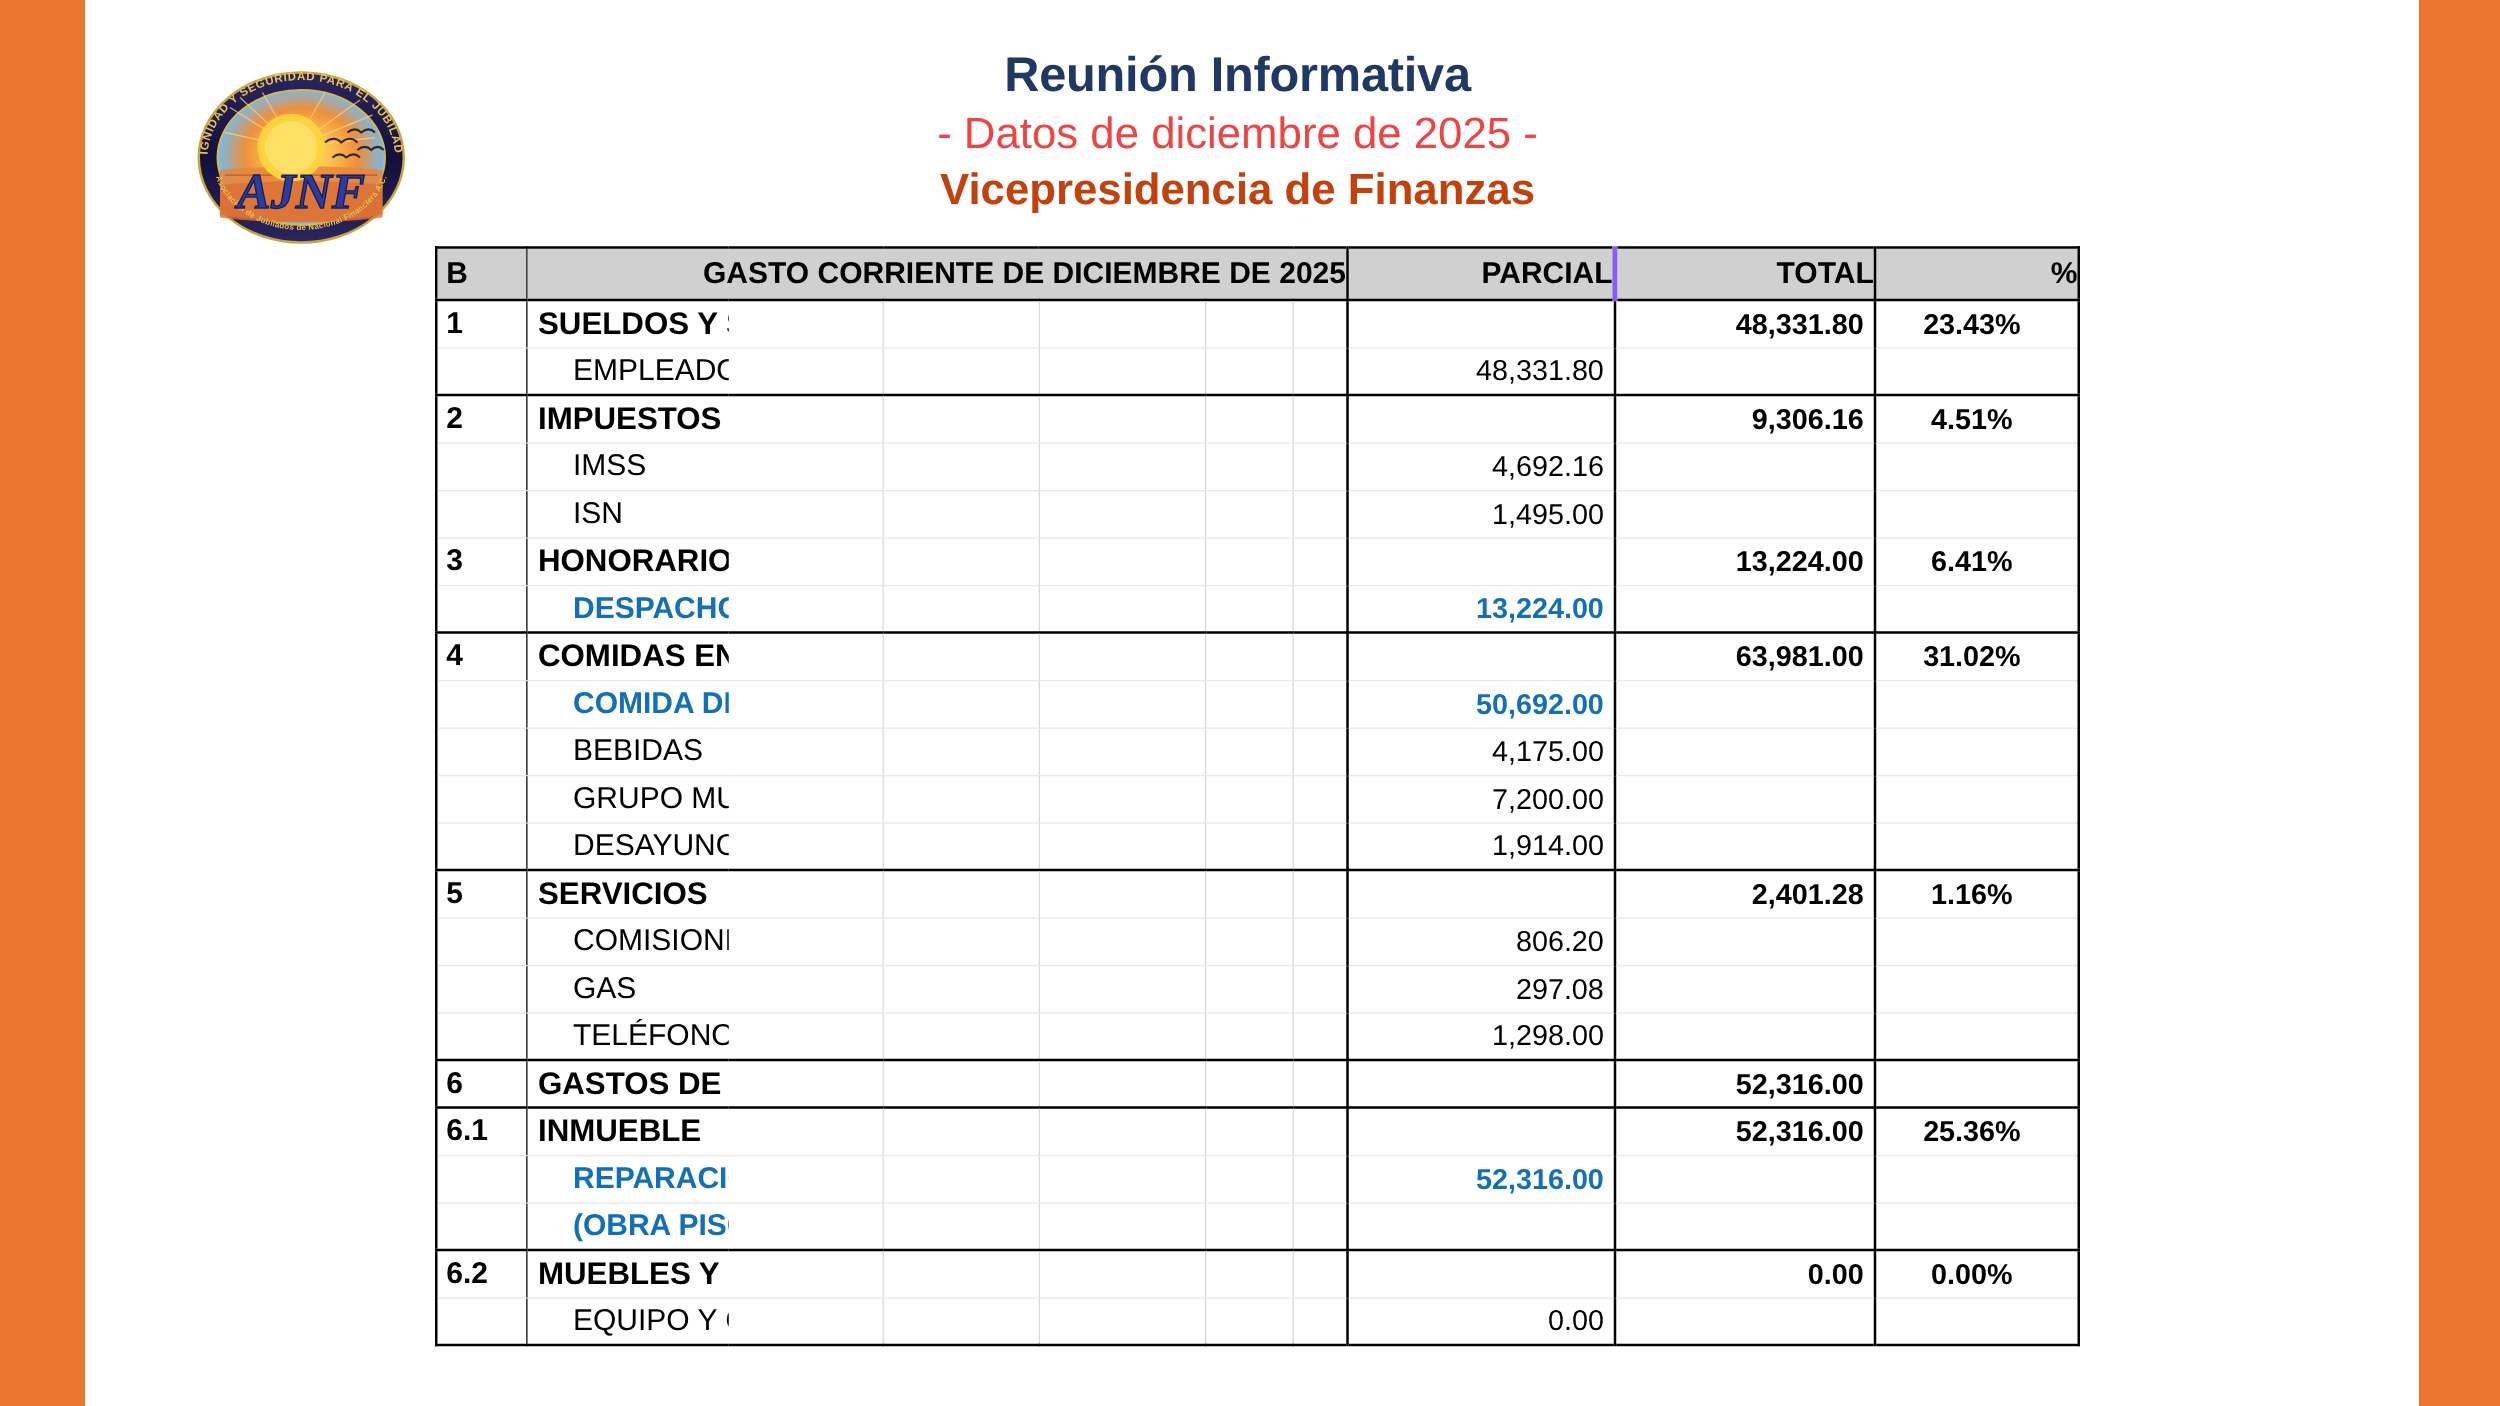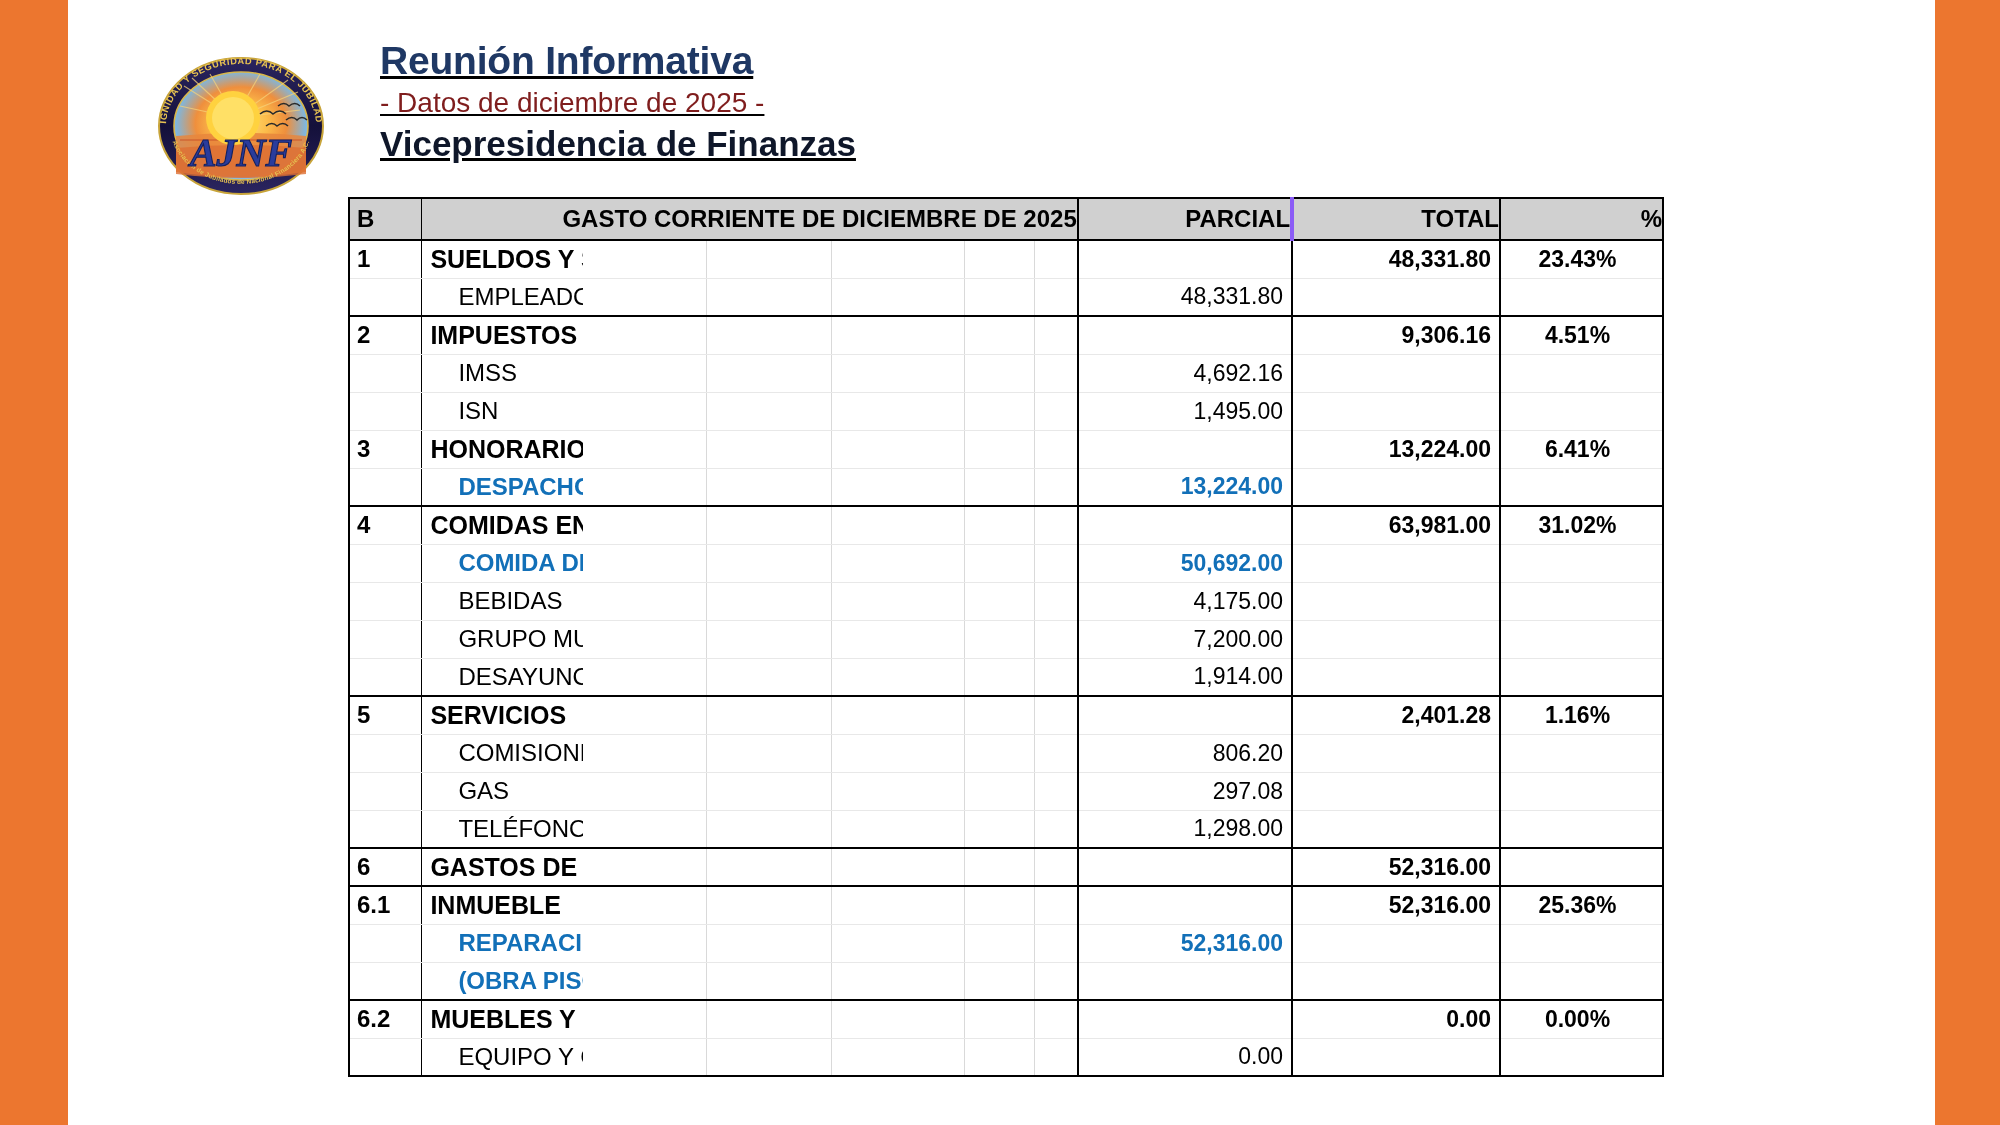--- a/index.html
+++ b/index.html
@@ -42,43 +42,43 @@
     left: 72px;
     top: 48px;
     width: 202px;
     height: 152px;
   }
   .logo svg { display: block; width: 100%; height: 100%; }
 
   
   .header {
     position: absolute;
-    left: 312px;
+    left: 332px;
     top: 38px;
     width: 1180px;
-    text-decoration: underline;
+    text-align: center;
   }
   .title-main {
     font-size: 39px;
     font-weight: bold;
     color: #1f3864;
     line-height: 1.18;
     letter-spacing: -0.2px;
   }
   .title-sub {
-    font-size: 28px;
+    font-size: 35px;
     font-weight: normal;
-    color: #7f1d1d;
+    color: #ef4444;
     line-height: 1.2;
     margin-top: 2px;
   }
   .title-dept {
     font-size: 35px;
     font-weight: bold;
-    color: #0f172a;
+    color: #c2410c;
     line-height: 1.2;
     margin-top: 3px;
   }
 
   
   .sheet {
     position: absolute;
     left: 280px;
     top: 197px;
     width: 1316px;

